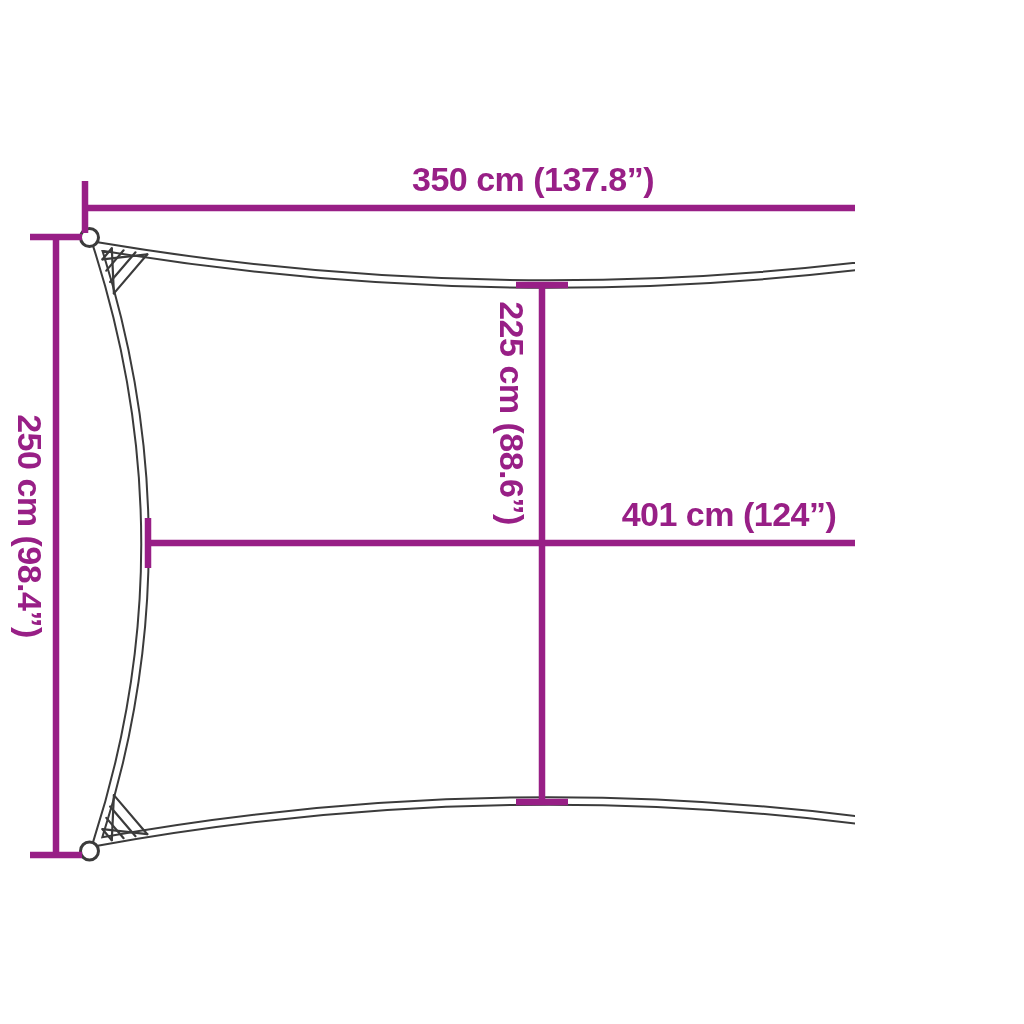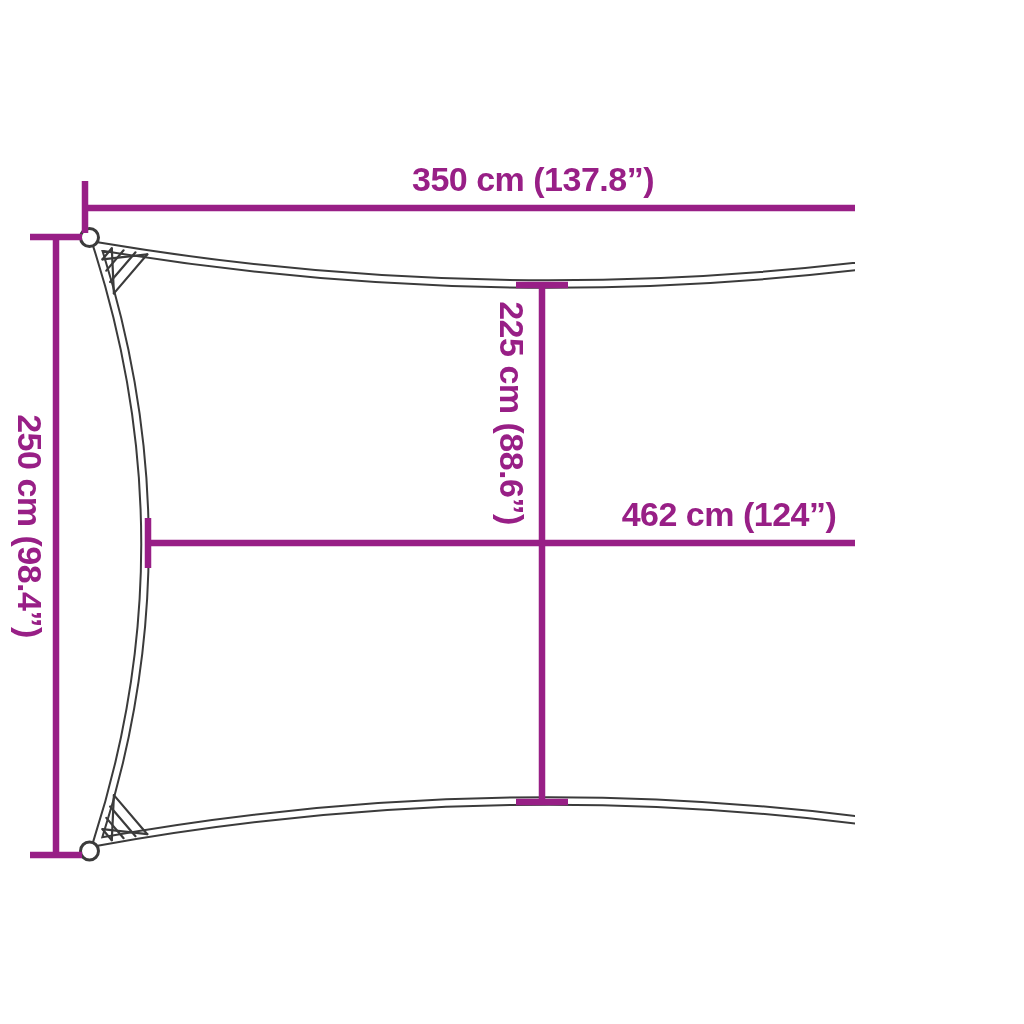--- a/index.html
+++ b/index.html
@@ -134,15 +134,15 @@
 
     </g>
   </svg>
 
   <div id="label-width-overall" class="dim-label">350 cm (137.8”)</div>
 
   <div id="label-height-overall" class="dim-label rot90">250 cm (98.4”)</div>
 
   <div id="label-height-inner" class="dim-label rot90">225 cm (88.6”)</div>
 
-  <div id="label-width-inner" class="dim-label">462 cm (124”)</div>
+  <div id="label-width-inner" class="dim-label">401 cm (124”)</div>
 
 </div>
 
 </body></html>

